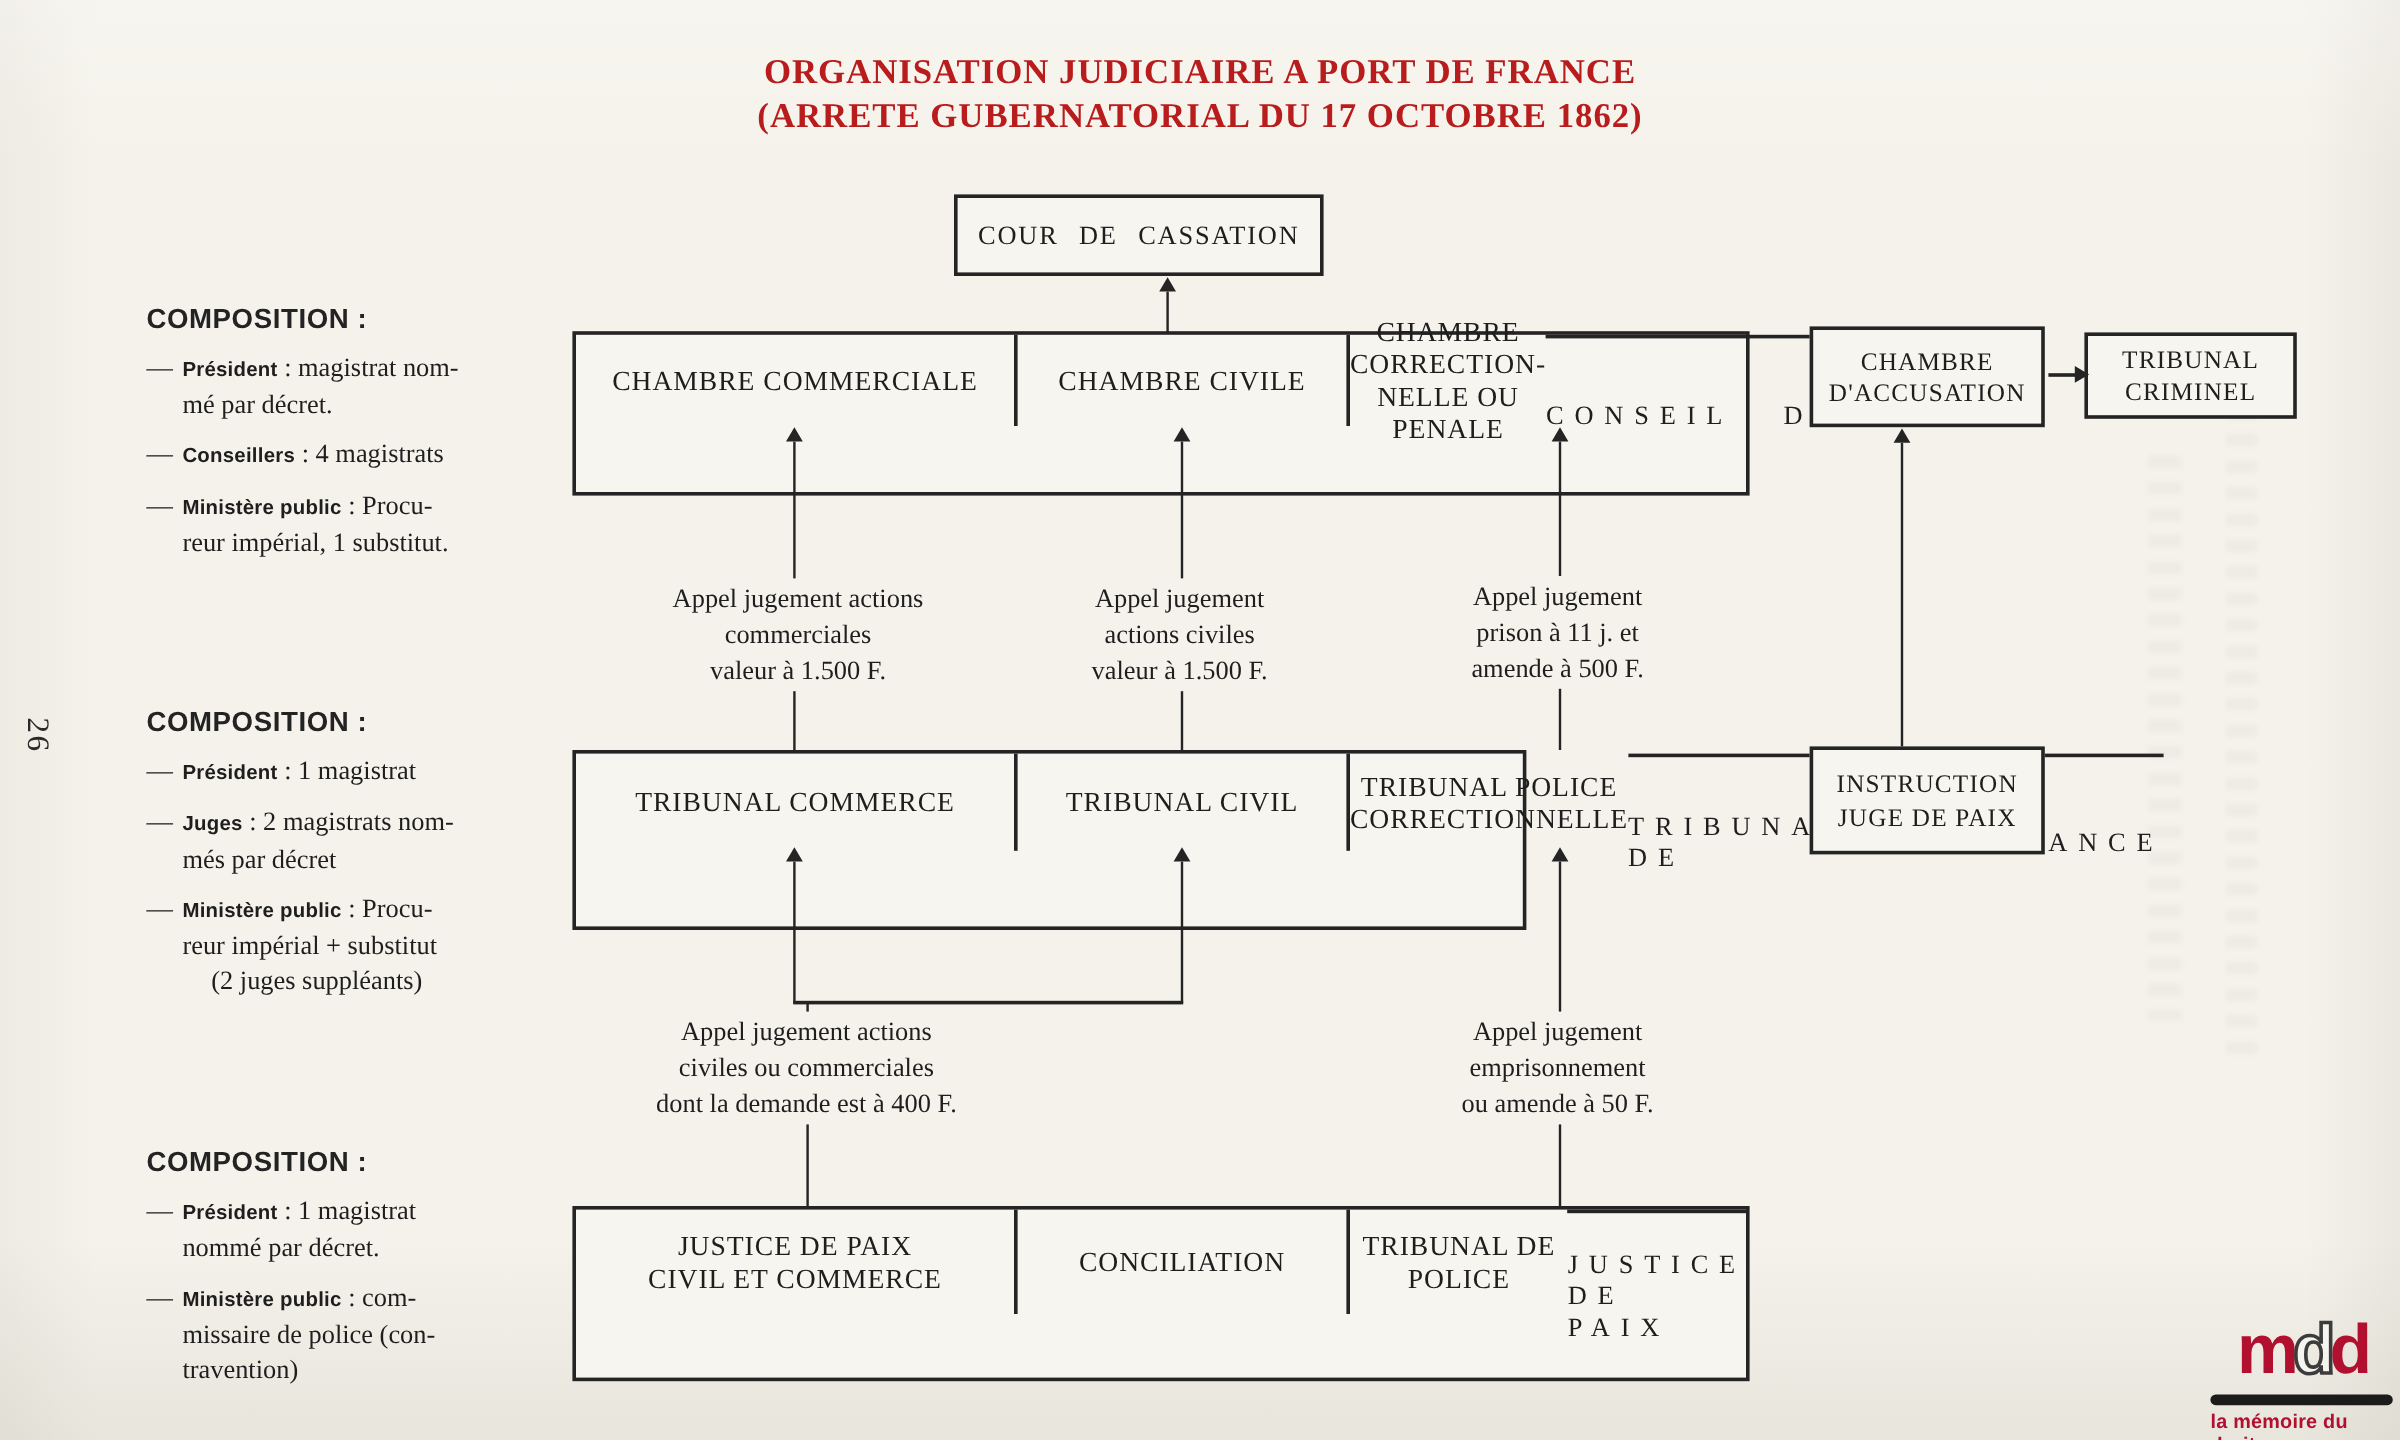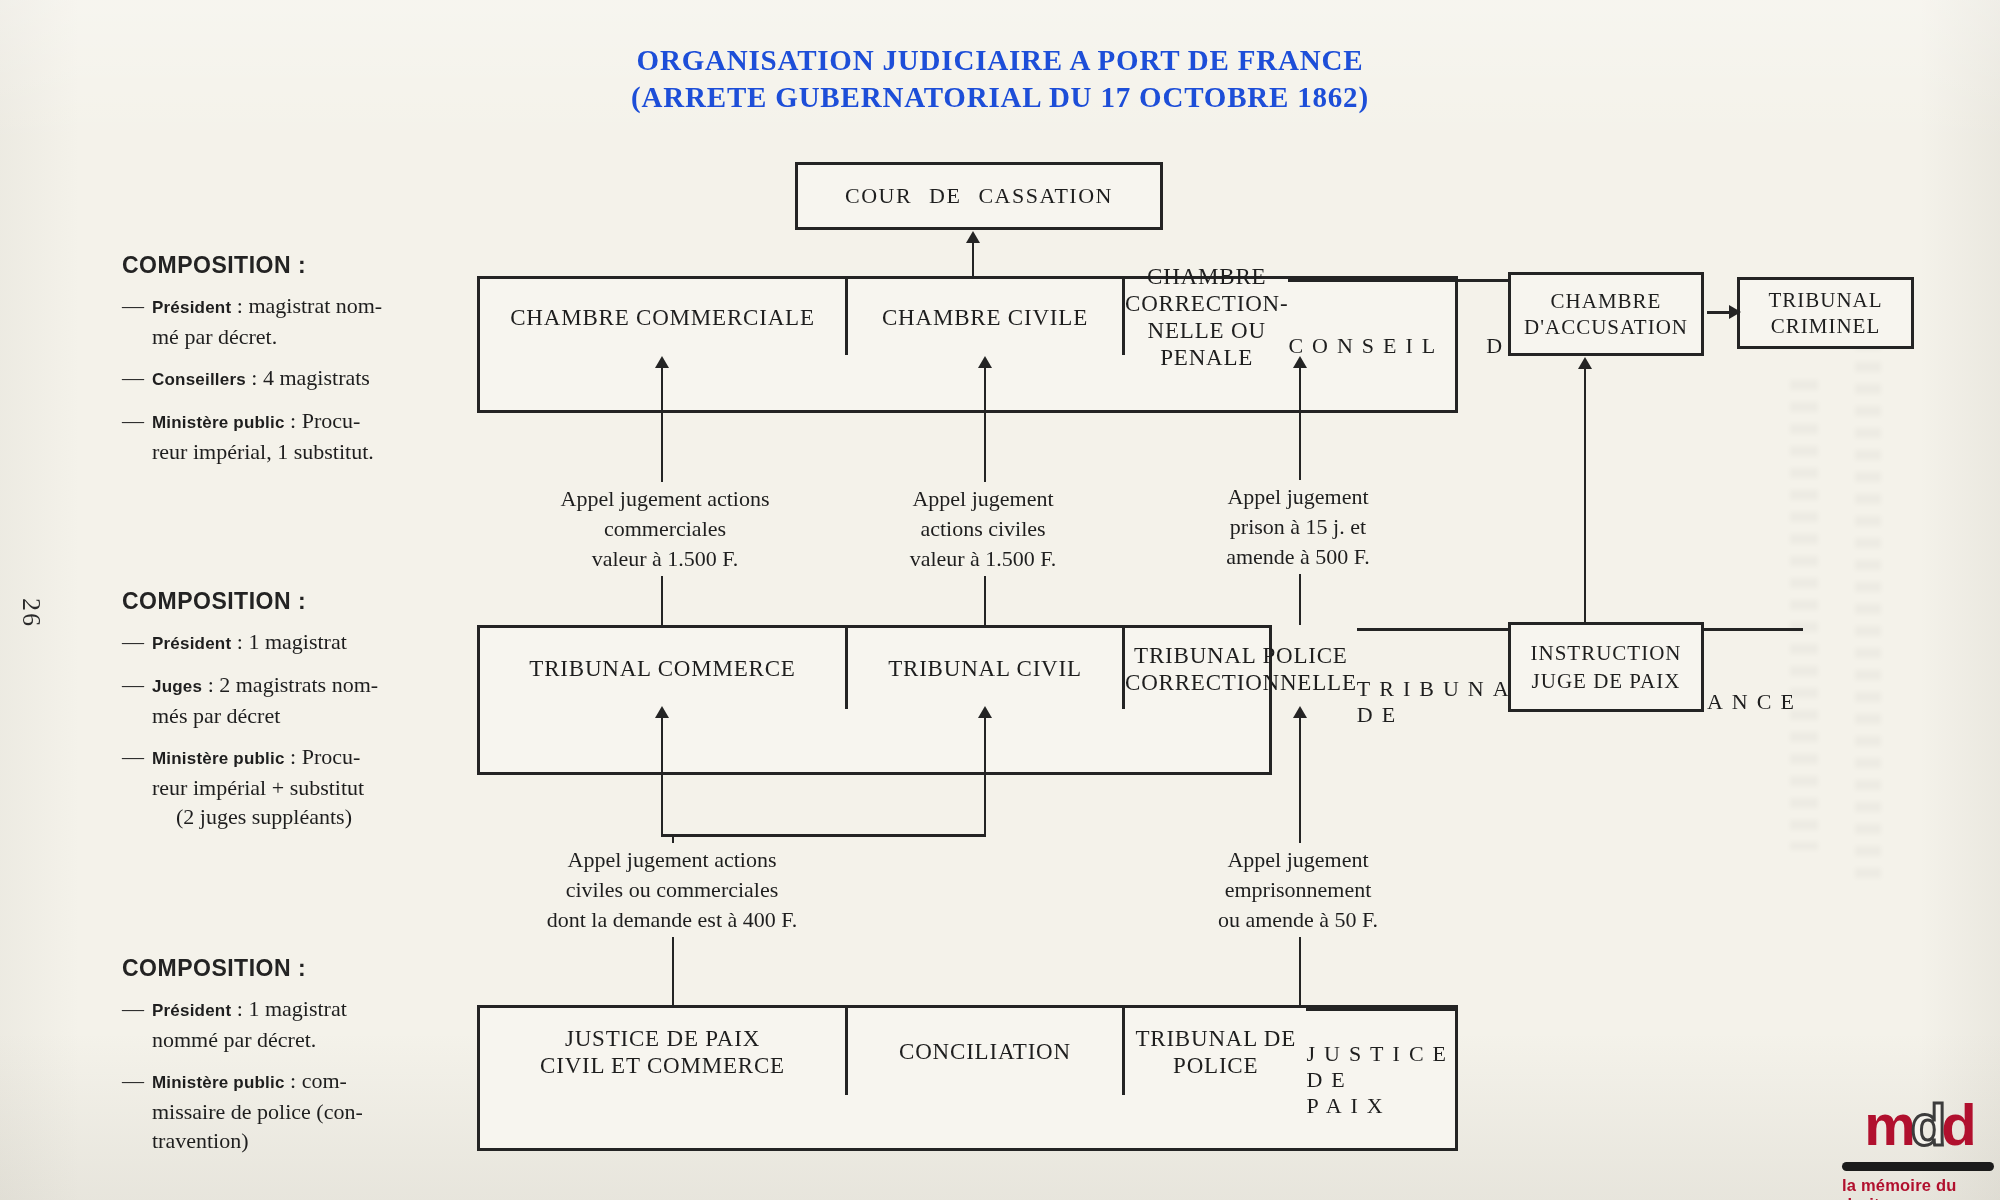--- a/index.html
+++ b/index.html
@@ -10,21 +10,21 @@
     color:#1e1e1e;
   }
   .page{position:absolute;inset:0;}
   .vignette{position:absolute;inset:0;pointer-events:none;
     background:linear-gradient(180deg, rgba(255,255,255,0.25) 0%, rgba(0,0,0,0) 12%, rgba(0,0,0,0) 86%, rgba(120,115,100,0.10) 100%),
                linear-gradient(90deg, rgba(120,115,100,0.06) 0%, rgba(0,0,0,0) 4%, rgba(0,0,0,0) 96%, rgba(120,115,100,0.08) 100%);}
   .ghost{position:absolute;background:repeating-linear-gradient(180deg, rgba(110,110,105,0.10) 0 10px, rgba(0,0,0,0) 10px 22px);filter:blur(2px);opacity:.5;}
 
   
   .title{position:absolute;left:0;top:42px;width:2000px;text-align:center;
-    font-weight:bold;font-size:29px;line-height:37px;letter-spacing:.8px;color:#1d4ed8;}
+    font-weight:bold;font-size:29px;line-height:37px;letter-spacing:.8px;color:#b91c1c;}
 
   
   .box{position:absolute;border:3px solid #242424;background:#f7f5ef;
     display:flex;flex-direction:column;justify-content:center;align-items:center;
     text-align:center;font-size:22px;letter-spacing:1px;box-sizing:border-box;}
   .box .l2:empty{display:none;}
 
   
   .compound{position:absolute;border:3px solid #242424;background:#f7f5ef;
     box-sizing:border-box;display:flex;flex-direction:row;}
@@ -40,21 +40,21 @@
   .band .gap{display:inline-block;width:42px;}
   sup{font-size:.62em;vertical-align:.55em;letter-spacing:2px;}
 
   #compound-appeal{left:477px;top:276px;width:981px;height:137px;}
   #compound-appeal .row{height:76px;}
   #compound-instance{left:477px;top:625px;width:795px;height:150px;}
   #compound-instance .row{height:81px;}
   #compound-justice{left:477px;top:1005px;width:981px;height:146px;}
   #compound-justice .row{height:87px;}
 
-  #box-cassation{left:795px;top:162px;width:368px;height:68px;word-spacing:10px;letter-spacing:1.5px;}
+  #box-cassation{left:795px;top:162px;width:308px;height:68px;word-spacing:10px;letter-spacing:1.5px;}
   #box-accusation{left:1508px;top:272px;width:196px;height:84px;font-size:21px;line-height:26px;}
   #box-criminel{left:1737px;top:277px;width:177px;height:72px;font-size:21px;line-height:26px;}
   #box-instruction{left:1508px;top:622px;width:196px;height:90px;font-size:21px;line-height:28px;}
 
   
   .vline{position:absolute;width:2px;background:#242424;z-index:4;}
   .hline{position:absolute;height:3px;background:#242424;z-index:4;}
   .head-up{position:absolute;width:0;height:0;z-index:4;
     border-left:7px solid transparent;border-right:7px solid transparent;border-bottom:12px solid #242424;}
   .head-right{position:absolute;width:0;height:0;z-index:4;
@@ -215,21 +215,21 @@
       <div>commerciales</div>
       <div>valeur à 1.500 F.</div>
   </div>
   <div class="ann" style="left:818px;top:482px;width:330px;">
     <div>Appel jugement</div>
       <div>actions civiles</div>
       <div>valeur à 1.500 F.</div>
   </div>
   <div class="ann" style="left:1133px;top:480px;width:330px;">
     <div>Appel jugement</div>
-      <div>prison à 15 j. et</div>
+      <div>prison à 11 j. et</div>
       <div>amende à 500 F.</div>
   </div>
   <div class="ann" style="left:492px;top:843px;width:360px;">
     <div>Appel jugement actions</div>
       <div>civiles ou commerciales</div>
       <div>dont la demande est à 400 F.</div>
   </div>
   <div class="ann" style="left:1133px;top:843px;width:330px;">
     <div>Appel jugement</div>
       <div>emprisonnement</div>

